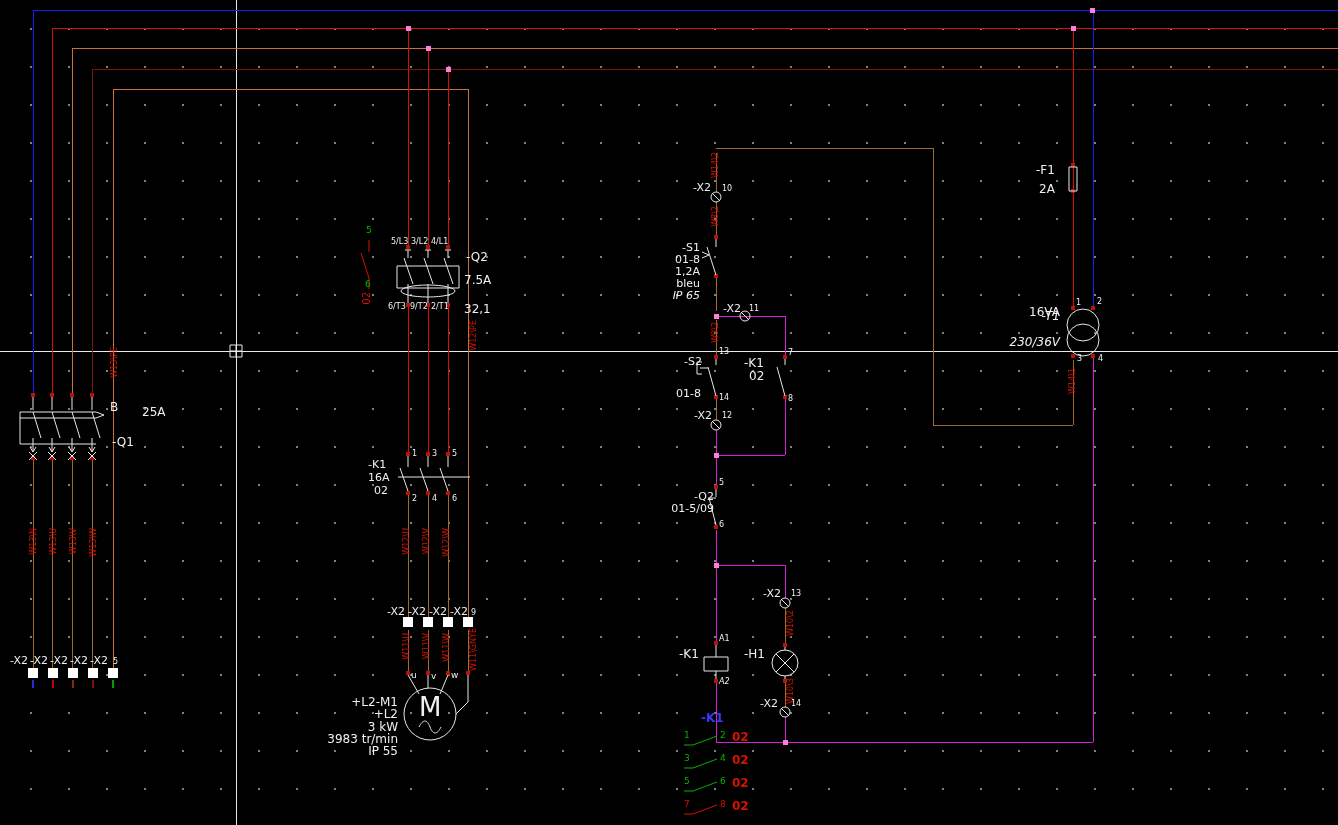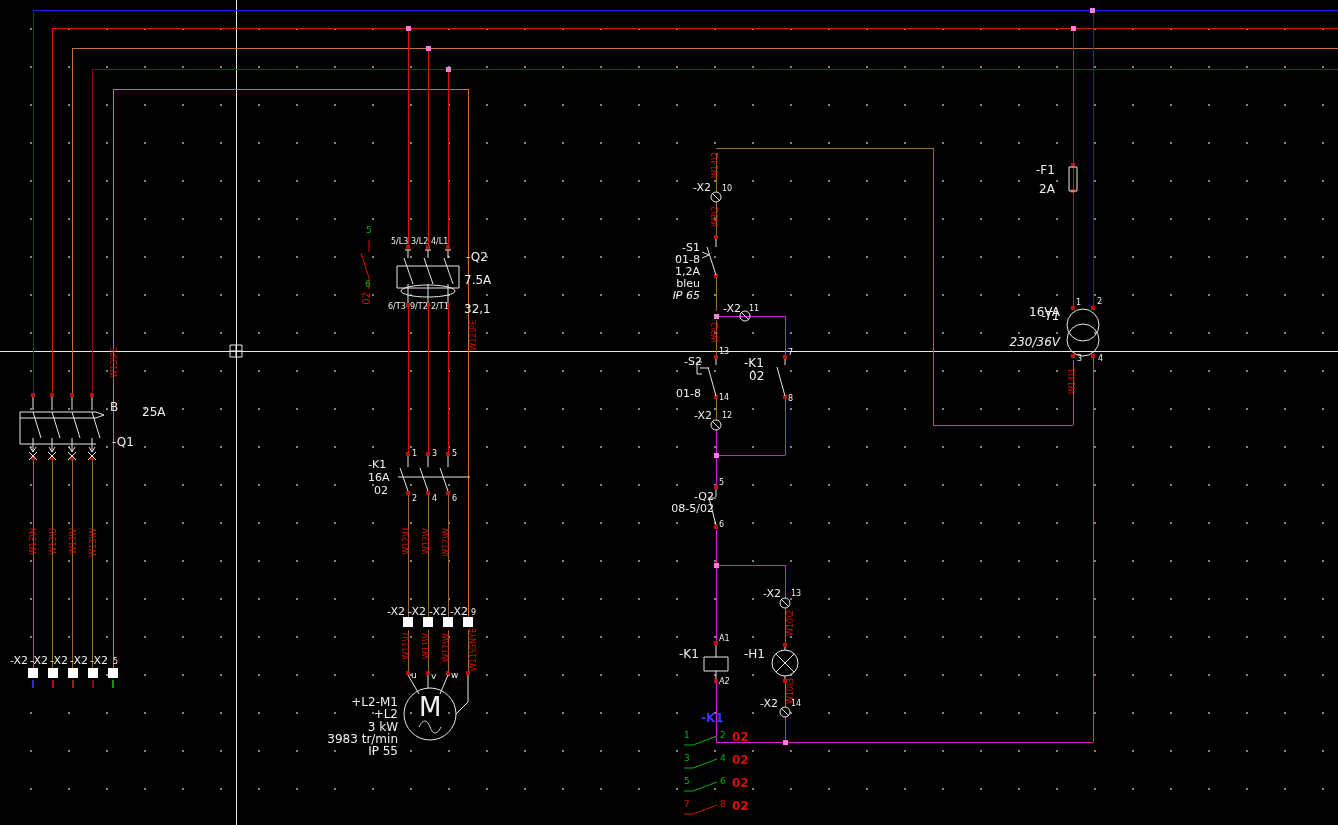--- a/index.html
+++ b/index.html
@@ -340,21 +340,21 @@
   <span class="t t8" style="left:719px;top:348px;">13</span>
   <span class="t t8" style="left:719px;top:394px;">14</span>
   <span class="t t12" style="left:744px;top:357px;">-K1</span>
   <span class="t t12" style="left:749px;top:370px;">02</span>
   <span class="t t8" style="left:788px;top:349px;">7</span>
   <span class="t t8" style="left:788px;top:395px;">8</span>
   <span class="t" style="left:694px;top:410px;">-X2</span>
   <span class="t t8" style="left:722px;top:412px;">12</span>
 
   <span class="t ra" style="left:654px;top:491px;width:60px;">-Q2</span>
-  <span class="t ra" style="left:654px;top:503px;width:60px;">08-5/02</span>
+  <span class="t ra" style="left:654px;top:503px;width:60px;">01-5/09</span>
   <span class="t t8" style="left:719px;top:479px;">5</span>
   <span class="t t8" style="left:719px;top:521px;">6</span>
 
   <span class="t" style="left:763px;top:588px;">-X2</span>
   <span class="t t8" style="left:791px;top:590px;">13</span>
   <span class="rot" style="left:787px;top:610px;">W10\2</span>
   <span class="t t12" style="left:679px;top:648px;">-K1</span>
   <span class="t t8" style="left:719px;top:635px;">A1</span>
   <span class="t t8" style="left:719px;top:678px;font-style:italic;">A2</span>
   <span class="t t12" style="left:744px;top:648px;">-H1</span>

